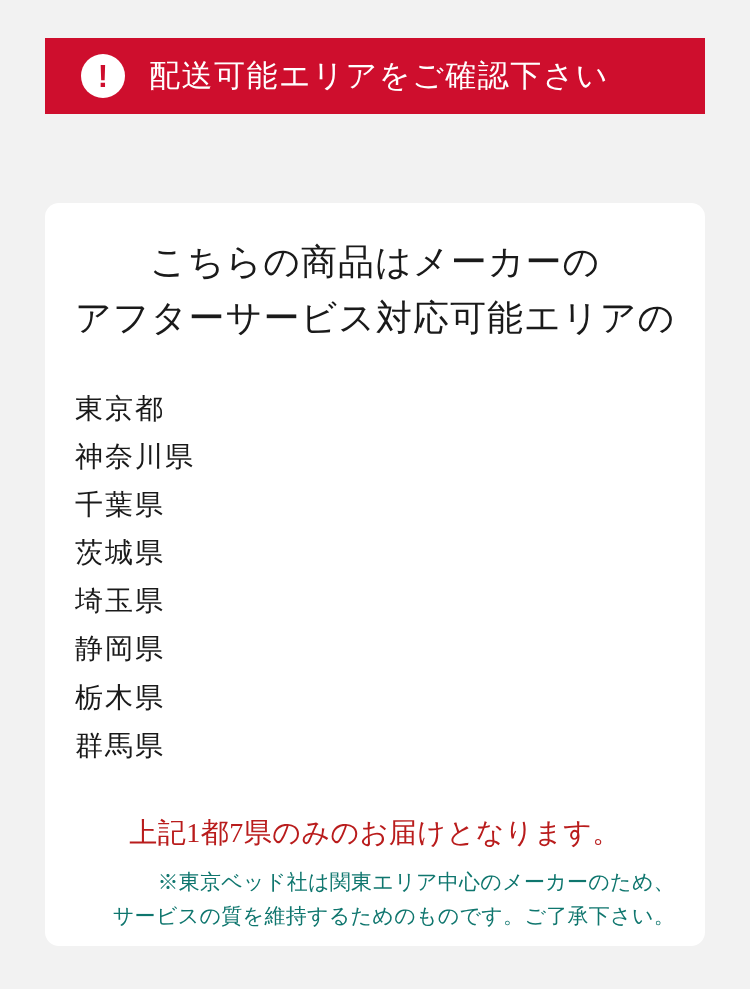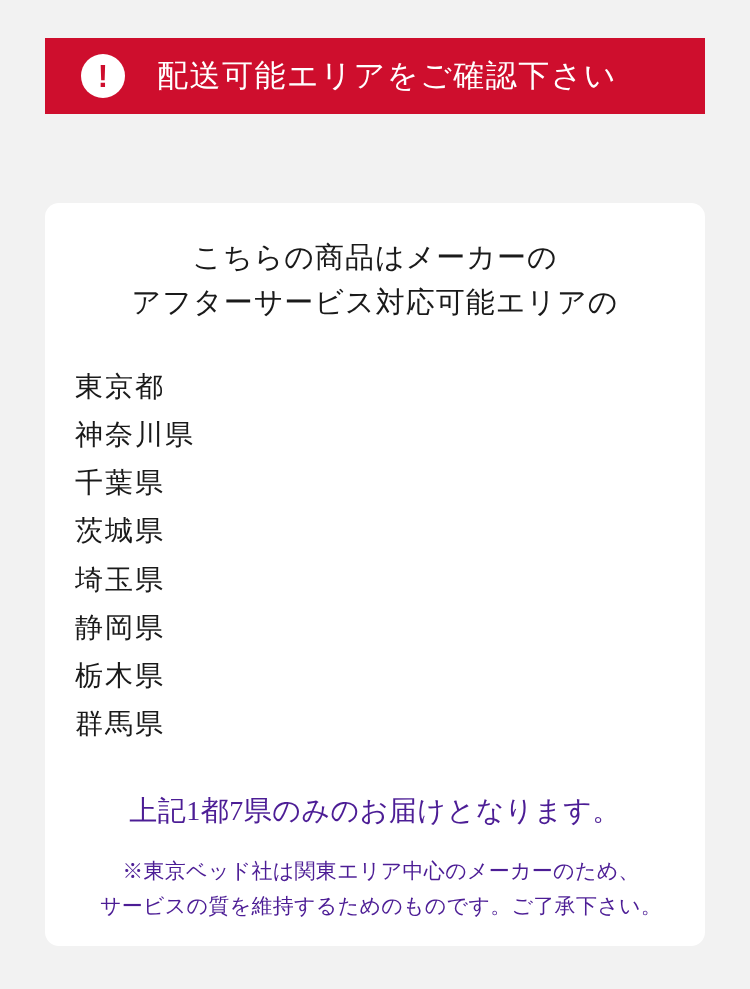--- a/index.html
+++ b/index.html
@@ -42,21 +42,21 @@
     display: flex;
     align-items: center;
     justify-content: center;
     font-family: "Liberation Sans", sans-serif;
     font-size: 31px;
     font-weight: bold;
     line-height: 1;
     flex: none;
   }
   .banner-title {
-    margin-left: 32px;
+    margin-left: 24px;
     color: #ffffff;
     font-size: 31px;
     letter-spacing: 1.5px;
     font-family: "Liberation Serif", "DejaVu Serif", serif;
     white-space: nowrap;
   }
 
   
   .card {
     position: absolute;
@@ -65,21 +65,21 @@
     width: 660px;
     height: 743px;
     background: #ffffff;
     border-radius: 14px;
     box-sizing: border-box;
     padding: 24px 30px 0 30px;
   }
 
   .lead {
     text-align: center;
-    font-size: 29px;
+    font-size: 36px;
     line-height: 1.55;
     color: #1a1a1a;
     letter-spacing: 1px;
     margin-top: 8px;
   }
   .lead div { white-space: nowrap; }
 
   .area-list {
     margin-top: 38px;
   }
@@ -87,32 +87,32 @@
     font-size: 28px;
     line-height: 1.72;
     color: #1a1a1a;
     letter-spacing: 2px;
   }
 
   .summary {
     margin-top: 44px;
     text-align: center;
     font-size: 28px;
-    color: #4c1d95;
+    color: #b91c1c;
     letter-spacing: 0.5px;
     white-space: nowrap;
   }
 
   .note {
-    margin-top: 24px;
+    margin-top: 13px;
     font-size: 21px;
     line-height: 1.65;
-    color: #4c1d95;
+    color: #0f766e;
     letter-spacing: 0.3px;
-    text-align: center;
+    text-align: right;
     padding-left: 12px;
   }
   .note div { white-space: nowrap; }
 </style>
 </head>
 <body>
 
 <div class="page">
 
   <div class="banner">

